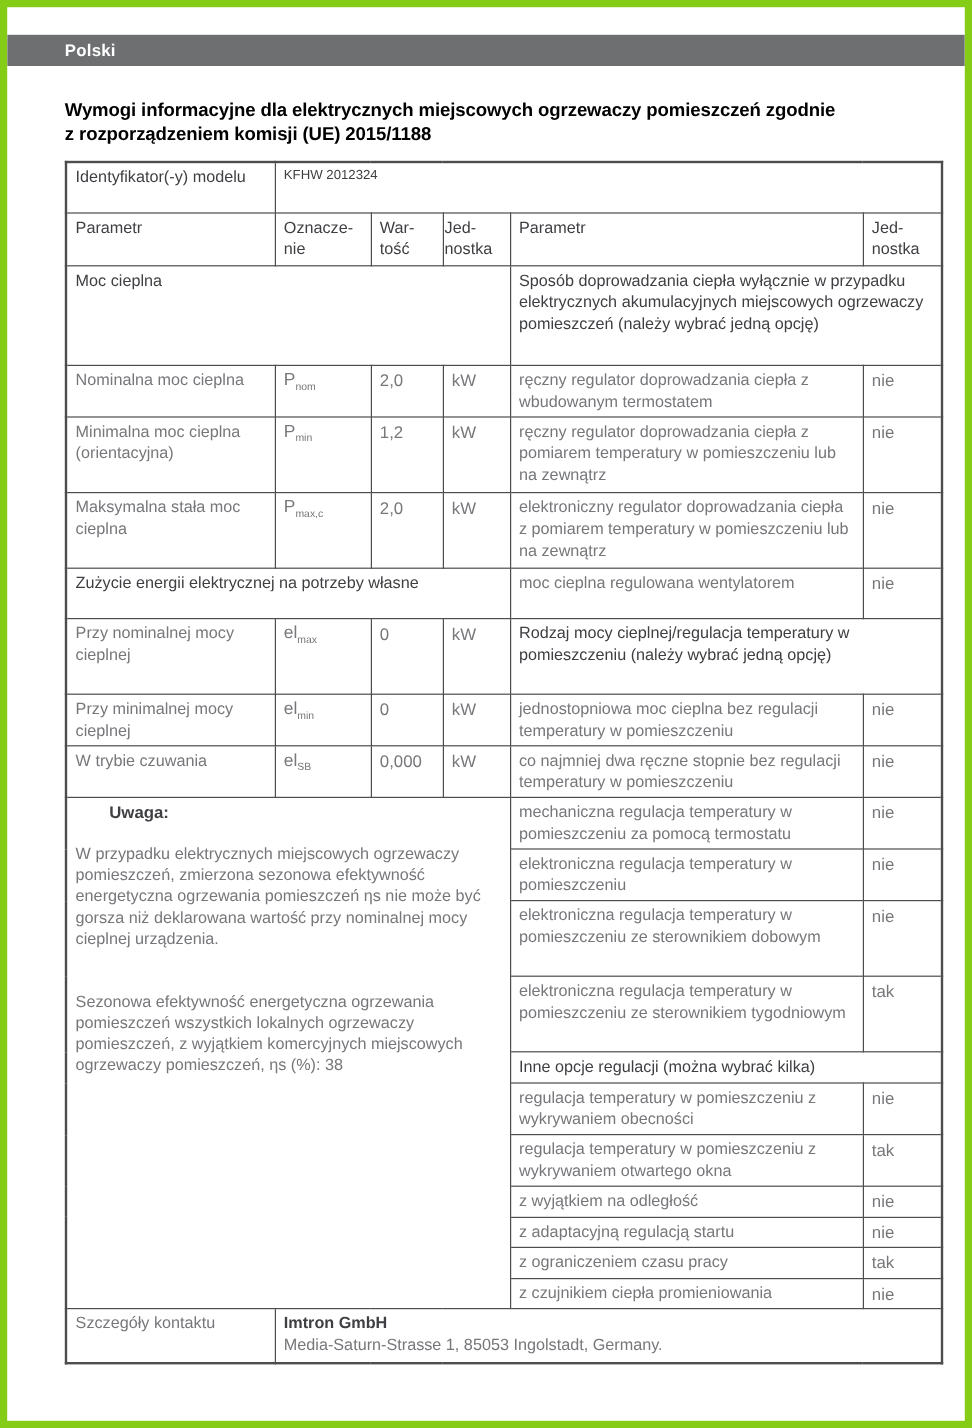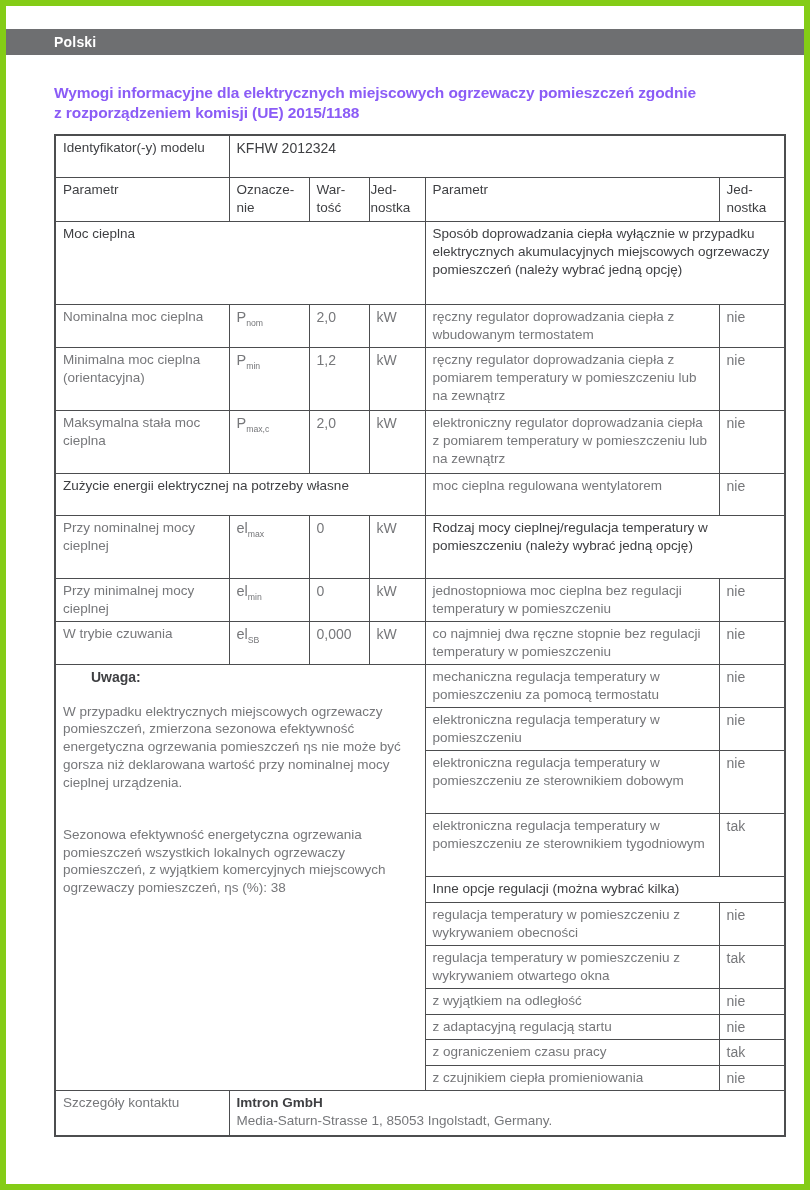--- a/index.html
+++ b/index.html
@@ -18,21 +18,21 @@
     display:flex; align-items:center;
     padding-left:48px;
   }
   .lang-bar .lang-label {
     color:#ffffff; font-weight:bold; font-size:14px; letter-spacing:0.2px;
   }
   .content { padding:0 24px 0 48px; }
   .doc-title {
     margin-top:28px;
     font-weight:bold; font-size:15.5px; line-height:1.28;
-    color:#8b5cf6;
+    color:#000000;
     white-space:pre-line;
     letter-spacing:-0.1px;
   }
   table.spec {
     margin-top:11px;
     width:730px;
     border-collapse:collapse;
     table-layout:fixed;
     border:2px solid #4c4d4f;
     font-size:13.5px;
@@ -83,21 +83,21 @@
           <col style="width:80px">
           <col style="width:60px">
         <col style="width:56px">
           <col style="width:294px">
           <col style="width:66px">
       </colgroup>
       <tbody>
 
         <tr style="height:43px">
           <td class="bold-dark">Identyfikator(-y) modelu</td>
-          <td colspan="5" class="bold-dark" style="font-size:14px">KFHW 2012324</td>
+          <td colspan="5" class="bold-dark" style="font-size:11px">KFHW 2012324</td>
         </tr>
 
         <tr style="height:44px">
           <th class="hdr">Parametr</th>
           <th class="hdr center prewrap">Oznacze-
 nie</th>
           <th class="hdr center prewrap">War-
 tość</th>
           <th class="hdr center prewrap" style="padding:3px 1px">Jed-
 nostka</th>

